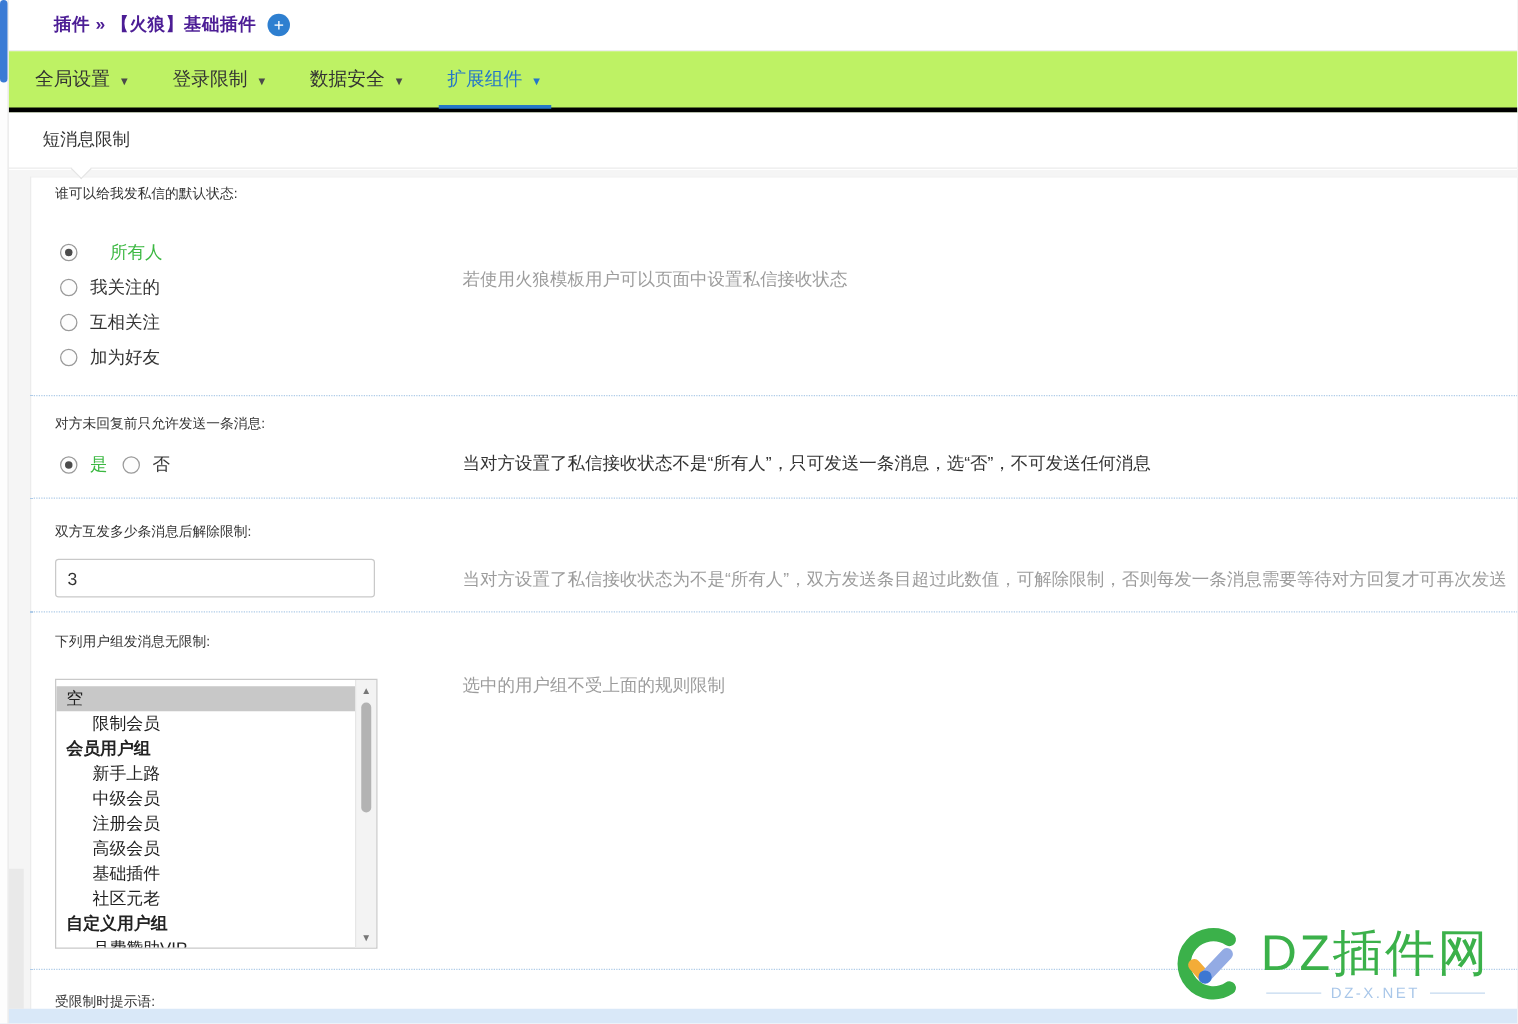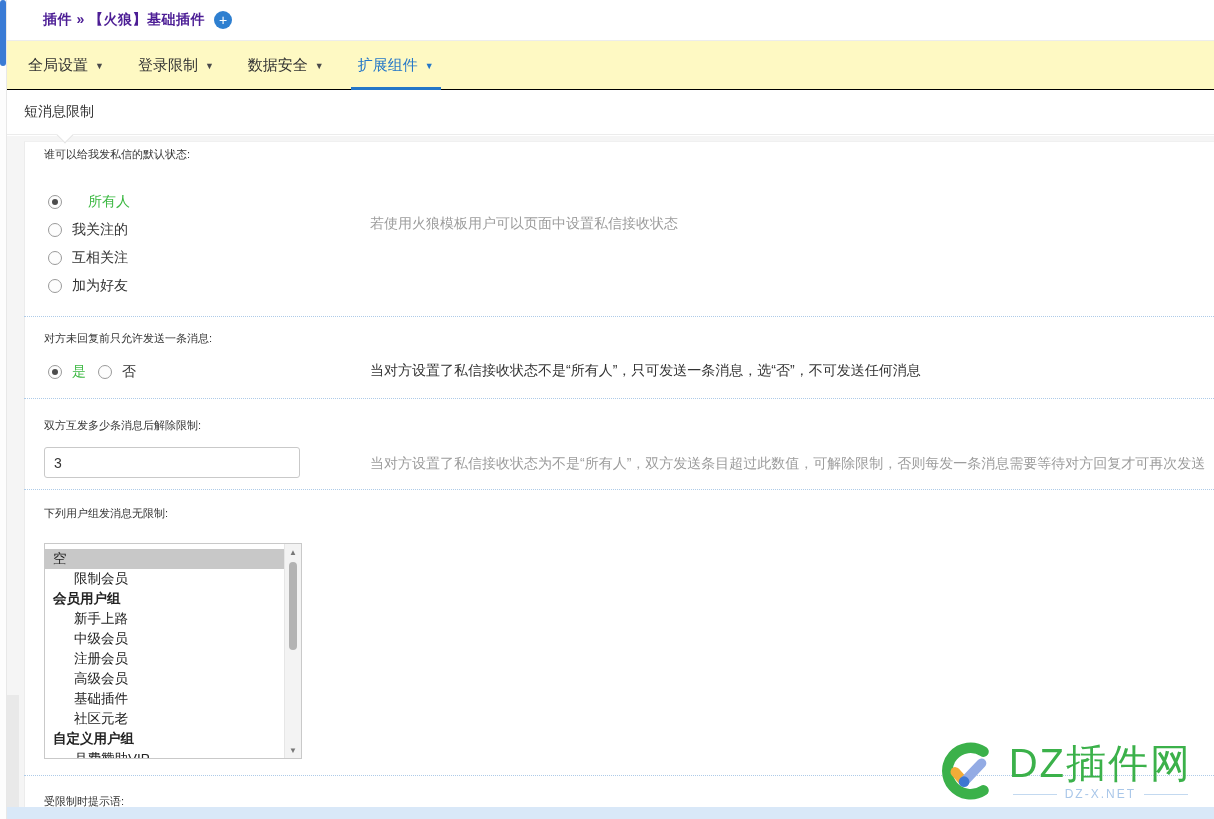--- a/index.html
+++ b/index.html
@@ -18,34 +18,34 @@
     background:#e9e9e9; z-index:29; }
   
   .topbar{ position:absolute; left:0; right:0; top:0; height:41px; background:#fff;
     border-bottom:1px solid #ededed; display:flex; align-items:center; padding-left:30px; }
   .breadcrumb{ font-size:14px; font-weight:700; color:#4c1d95; letter-spacing:.5px;margin-left:13px; }
   .add-icon{ display:inline-flex; align-items:center; justify-content:center;
     width:18px; height:18px; margin-left:9px; border-radius:50%;
     background:#2e7fd0; color:#fff; font-size:14px; font-weight:400; line-height:1;
     cursor:pointer; }
   
-  .tabbar{ position:absolute; left:0; right:0; top:41px; height:49px; background:#fef9c3;
-    border-bottom:1px solid #000000; display:flex; align-items:stretch;
+  .tabbar{ position:absolute; left:0; right:0; top:41px; height:49px; background:#bef264;
+    border-bottom:4px solid #000000; display:flex; align-items:stretch;
     padding-left:28px; }
   .tab{ position:relative; display:flex; align-items:center; gap:7px;
     margin-right:34px; font-size:15px; color:#333; cursor:pointer; }
   .tab .caret{ font-size:9px; color:#4a4a4a; padding-top:2px; }
   .tab.active{ color:#2577c8; }
   .tab.active .caret{ color:#2577c8; }
   .tab.active::after{ content:""; position:absolute; left:-7px; right:-7px; bottom:-1px;
     height:3px; background:#2577c8; }
   
   .subnav{ position:absolute; left:0; right:0; top:90px; height:45px; background:#fff;
     border-bottom:1px solid #ececec; display:flex; align-items:center;
-    padding-left:24px; font-size:14px; color:#333; }
+    padding-left:34px; font-size:14px; color:#333; }
   .content-bg{ position:absolute; left:0; right:0; top:136px; bottom:0; background:#f5f5f5; }
   .notch{ position:absolute; left:59px; top:129px; width:12px; height:12px; background:#fff;
     transform:rotate(45deg); border-right:1px solid #e4e4e4; border-bottom:1px solid #e4e4e4;
     z-index:3; }
   .panel{ position:absolute; left:24px; right:0; top:141px; bottom:0; background:#fff;
     border-left:1px solid #ececec; border-top:1px solid #f0f0f0; z-index:2; }
   
   .sec-label{ position:absolute; left:44px; font-size:11px; font-weight:400; color:#333; z-index:4; }
   .help{ position:absolute; left:370px; right:8px; font-size:14px; color:#9c9c9c; z-index:4;
     white-space:nowrap; overflow:hidden; }
@@ -162,20 +162,21 @@
 
   <div class="divider" style="top:398px;"></div>
 
   <div class="sec-label" style="top:418px;">双方互发多少条消息后解除限制:</div>
   <input class="text-input" type="text" value="3" style="">
   <div class="help" style="top:455px;">当对方设置了私信接收状态为不是“所有人”，双方发送条目超过此数值，可解除限制，否则每发一条消息需要等待对方回复才可再次发送</div>
 
   <div class="divider" style="top:489px;"></div>
 
   <div class="sec-label" style="top:506px;">下列用户组发消息无限制:</div>
+  <div class="help" style="top:540px;">选中的用户组不受上面的规则限制</div>
 
   <div class="listbox">
     <div class="listbox-rows">
       <div class="opt sel">空</div>
       <div class="opt ind">限制会员</div>
       <div class="opt bold">会员用户组</div>
       <div class="opt ind">新手上路</div>
       <div class="opt ind">中级会员</div>
       <div class="opt ind">注册会员</div>
       <div class="opt ind">高级会员</div>

